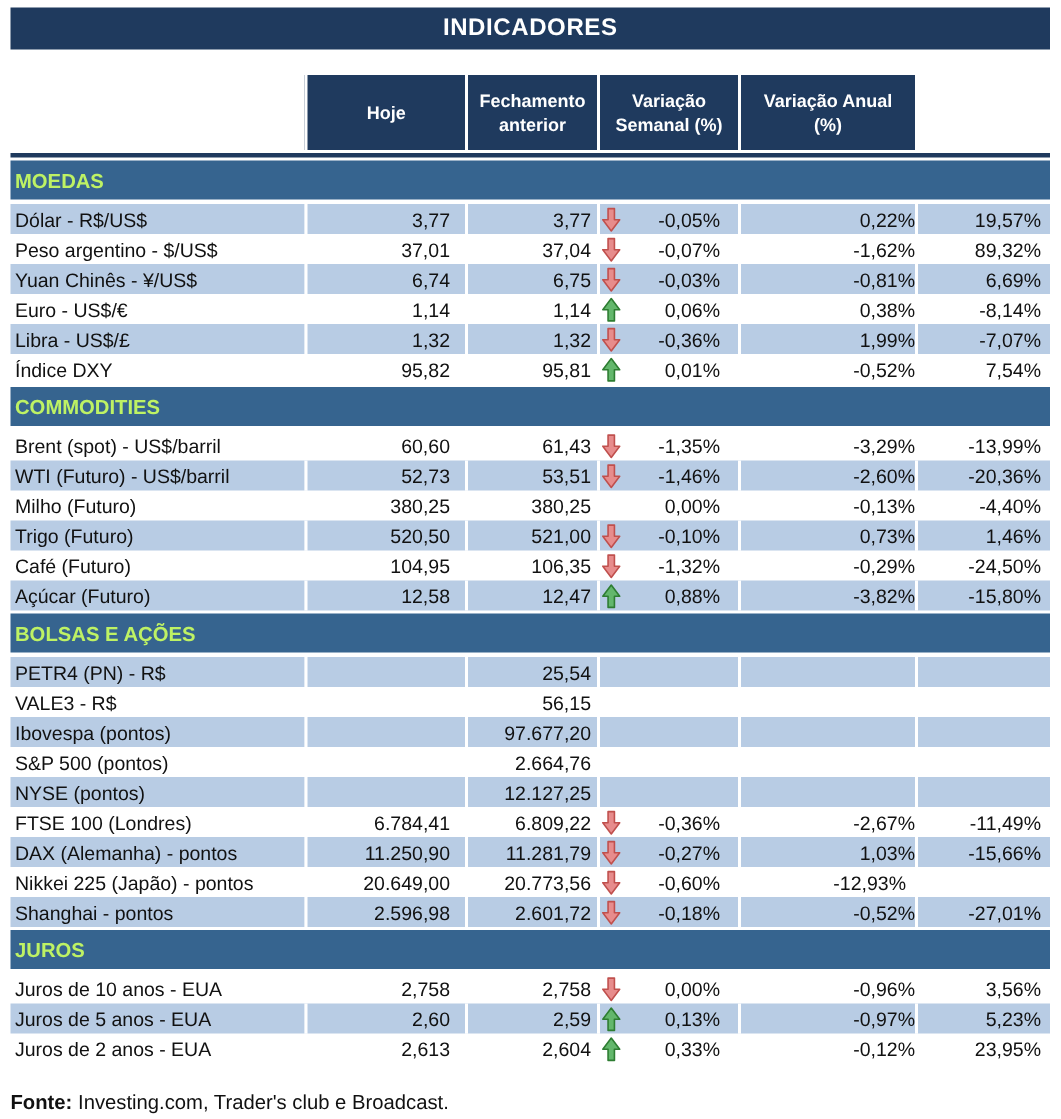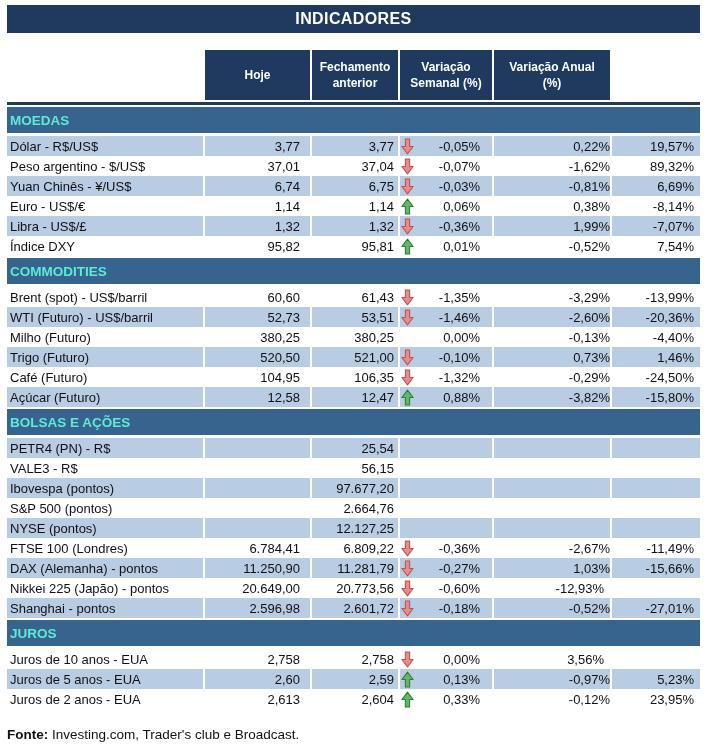--- a/index.html
+++ b/index.html
@@ -32,21 +32,21 @@
     display:flex;align-items:center;justify-content:center;text-align:center;
     line-height:1.35;padding:0 2px;
   }
   .header-row .hcell + .hcell{border-left:2px solid #fff;}
   .hcell.spacer{background:transparent;border:none;}
   .hcell.anual{padding:0 12px;}
   .header-border{height:3px;background:var(--header-navy);margin:2px 7px 0;}
 
   .section{margin:0 7px;}
   .band{
-    height:26px;background:var(--section-blue);color:#5eead4;font-weight:bold;
+    height:26px;background:var(--section-blue);color:#bef264;font-weight:bold;
     font-size:13.5px;display:flex;align-items:center;padding-left:3px;
     margin:2px 0 3px;
   }
 
   .row{
     display:grid;grid-template-columns:196px 107px 88px 94px 118px 90px;
     height:20px;font-size:13px;color:var(--text);
   }
   .row .c{display:flex;align-items:center;overflow:hidden;white-space:nowrap;}
   .row .c + .c{border-left:2px solid #fff;}
@@ -392,20 +392,21 @@
           <div class="c num hoje">2,758</div>
           <div class="c num fech">2,758</div>
           <div class="c diaria">
             <span class="arrow">
               <svg viewBox="0 0 12 16" width="13" height="17">
                 <path d="M4 1 H8 V8 H11.3 L6 15 L0.7 8 H4 Z" fill="#E78C8C" stroke="#C0504D" stroke-width="1" stroke-linejoin="round"></path>
               </svg>
             </span>
             <span class="val">0,00%</span>
           </div>
+          <div class="c num semanal">-0,96%</div>
           <div class="c num anual">3,56%</div>
         </div>
         <div class="row shaded">
           <div class="c label">Juros de 5 anos - EUA</div>
           <div class="c num hoje">2,60</div>
           <div class="c num fech">2,59</div>
           <div class="c diaria">
             <span class="arrow">
               <svg viewBox="0 0 12 16" width="13" height="17">
                 <path d="M6 1 L11.3 8 H8 V15 H4 V8 H0.7 Z" fill="#63B76C" stroke="#2E7D32" stroke-width="1" stroke-linejoin="round"></path>

